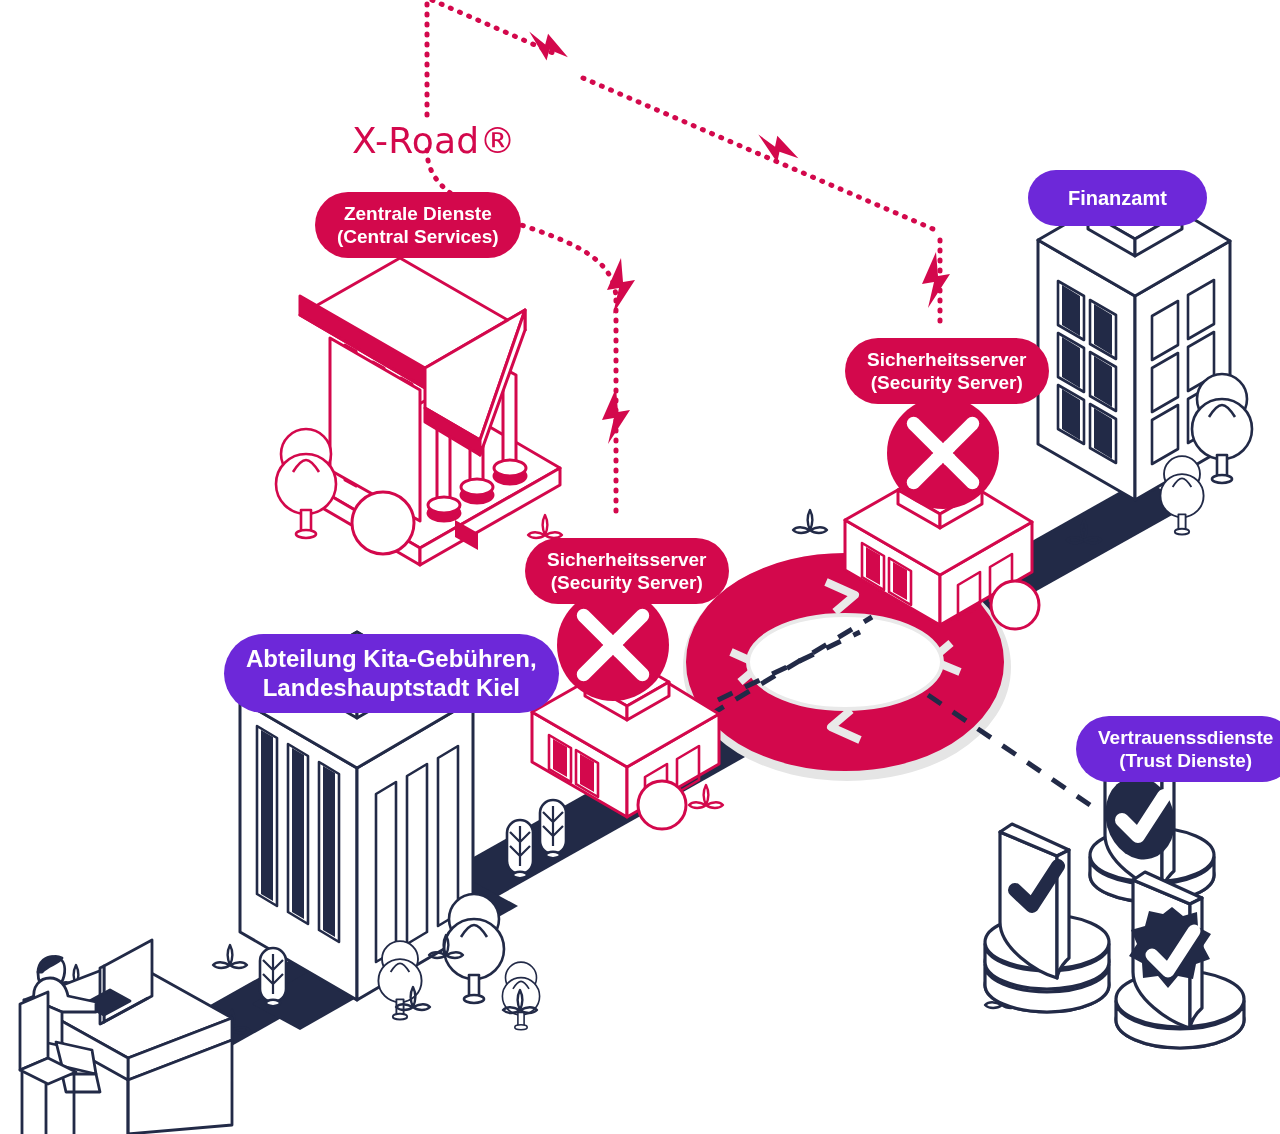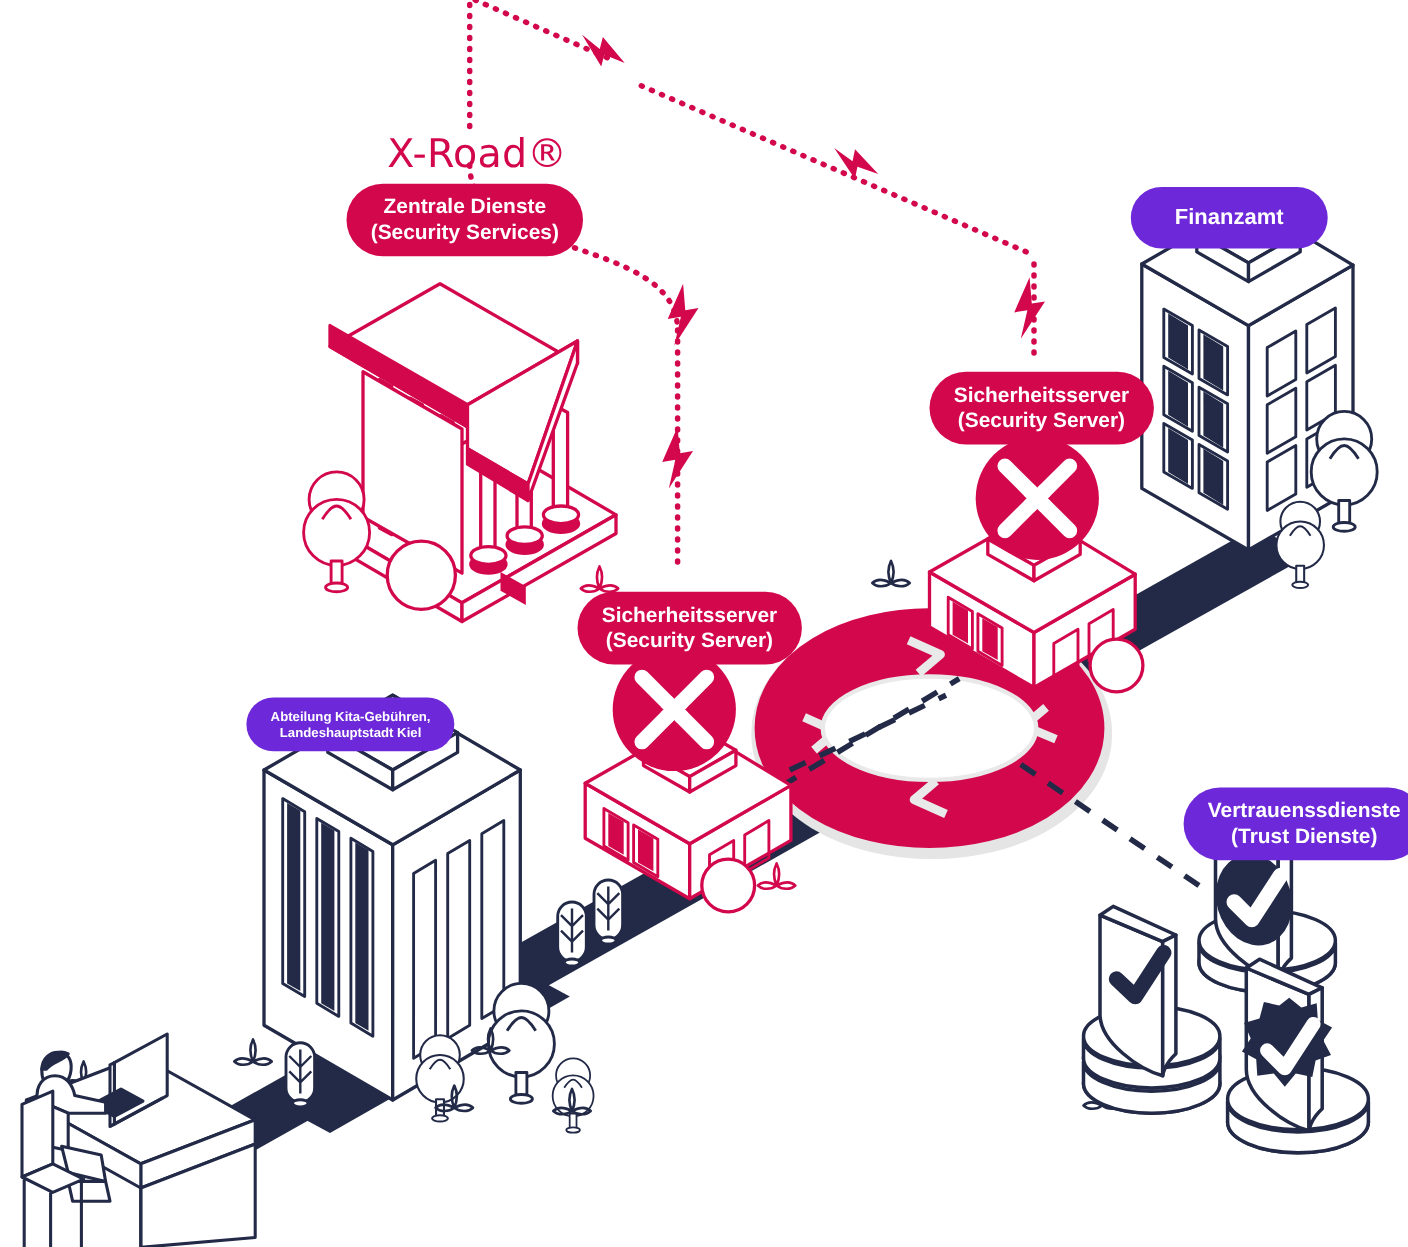--- a/index.html
+++ b/index.html
@@ -23,25 +23,25 @@
     line-height:1.22;
     padding:10px 22px;
     box-sizing:border-box;
     white-space:nowrap;
     z-index:40;
   }
   .pill.crimson{background:#d3084c;}
   .pill.navy{background:#6d28d9;margin-top:46px;}
   .pill span{display:block;}
 
-  #pill-central{left:315px;top:167px;font-size:19px;}
+  #pill-central{left:315px;top:192px;font-size:19px;}
   #pill-finanzamt{left:1028px;top:124px;font-size:20px;padding:16px 40px;}
   #pill-secserver-top{left:845px;top:338px;font-size:19px;}
   #pill-secserver-bottom{left:525px;top:538px;font-size:19px;}
-  #pill-kiel{left:224px;top:588px;font-size:12px;}
+  #pill-kiel{left:224px;top:588px;font-size:24px;}
   #pill-trust{left:1076px;top:670px;font-size:19px;}
   #pill-sach{left:9px;top:858px;font-size:19px;}
 
   #xroad-wordmark{
     position:absolute;left:352px;top:120px;
     font-size:36px;color:#d3084c;font-weight:500;
     letter-spacing:.2px;z-index:40;
     font-family:"DejaVu Sans", sans-serif;
   }
 </style>
@@ -438,21 +438,21 @@
       <path d="M 20,1070 L 48,1058 L 76,1072 L 48,1084 Z" fill="#ffffff"></path>
       <path d="M 22,1072 L 22,1134 M 46,1084 L 46,1134 M 74,1072 L 74,1134" fill="none"></path>
     </g>
 
   </svg>
 
   <div id="xroad-wordmark">X-Road®</div>
 
   <div class="pill crimson" id="pill-central">
     <span>Zentrale Dienste</span>
-    <span>(Security Services)</span>
+    <span>(Central Services)</span>
   </div>
 
   <div class="pill navy" id="pill-finanzamt">
     <span>Finanzamt</span>
   </div>
 
   <div class="pill crimson" id="pill-secserver-top">
     <span>Sicherheitsserver</span>
     <span>(Security Server)</span>
   </div>

